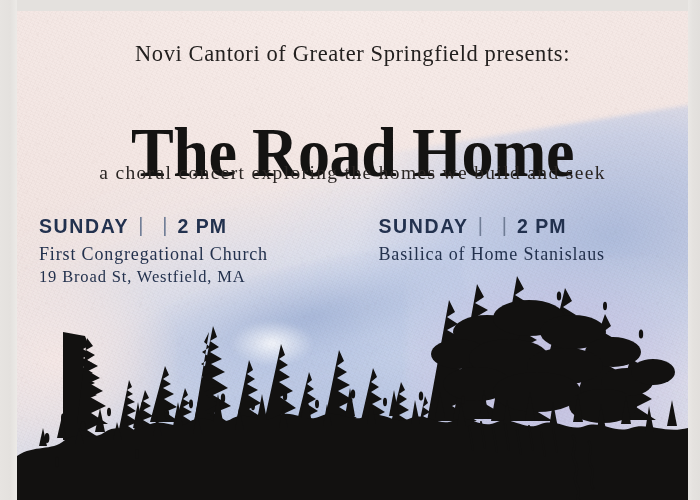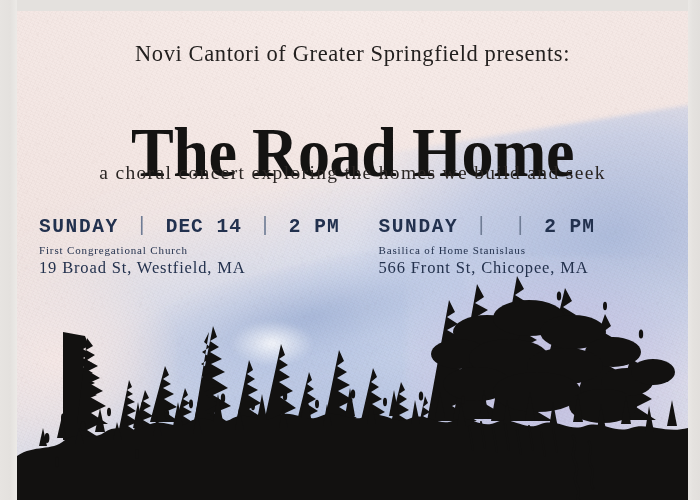--- a/index.html
+++ b/index.html
@@ -202,46 +202,46 @@
     justify-content: space-between;
   }
   .event-col {
     width: 50%;
     padding-left: 14px;
     box-sizing: border-box;
     text-align: left;
   }
   .event-col.right { padding-left: 26px; }
   .event-when {
-    font-family: Liberation Mono, monospace;
+    font-family: Liberation Sans, sans-serif;
     font-weight: bold;
     font-size: 19.5px;
     letter-spacing: 0.9px;
     color: #22314e;
     white-space: nowrap;
     display: flex;
     align-items: baseline;
-    gap: 8px;
+    gap: 0px;
   }
   .when-part { display: inline-block; }
   .when-day   { letter-spacing: 1.6px; }
   .when-date  { letter-spacing: 1.0px; }
   .when-time  { letter-spacing: 1.0px; }
   .when-sep {
     display: inline-block;
     color: #6f7c95;
     font-weight: normal;
     padding: 0 9px;
     font-size: 20px;
     transform: translateY(-1px);
   }
   .event-venue {
     margin-top: 6px;
     font-family: "Liberation Serif", serif;
-    font-size: 11px;
+    font-size: 18px;
     letter-spacing: 0.85px;
     color: #23314d;
     white-space: nowrap;
   }
   .event-addr {
     margin-top: 2px;
     font-family: "Liberation Serif", serif;
     font-size: 16.5px;
     letter-spacing: 0.85px;
     color: #23314d;
@@ -412,37 +412,35 @@
       <h1 class="title">The Road Home</h1>
 
       <div class="subtitle">a choral concert exploring the homes we build and seek</div>
 
       <div class="events">
 
         <div class="event-col left">
           <div class="event-when">
             <span class="when-part when-day">SUNDAY</span>
             <span class="when-sep">|</span>
-            <span class="when-part when-date">DEC 14</span>
             <span class="when-sep">|</span>
             <span class="when-part when-time">2 PM</span>
           </div>
           <div class="event-venue">First Congregational Church</div>
           <div class="event-addr">19 Broad St, Westfield, MA</div>
         </div>
 
         <div class="event-col right">
           <div class="event-when">
             <span class="when-part when-day">SUNDAY</span>
             <span class="when-sep">|</span>
             <span class="when-sep">|</span>
             <span class="when-part when-time">2 PM</span>
           </div>
           <div class="event-venue">Basilica of Home Stanislaus</div>
-          <div class="event-addr">566 Front St, Chicopee, MA</div>
         </div>
 
       </div>
     </div>
   </div>
 
   <div id="frame-top"></div>
   <div id="frame-left"></div>
   <div id="frame-right"></div>
   <div id="frame-bottom"></div>

